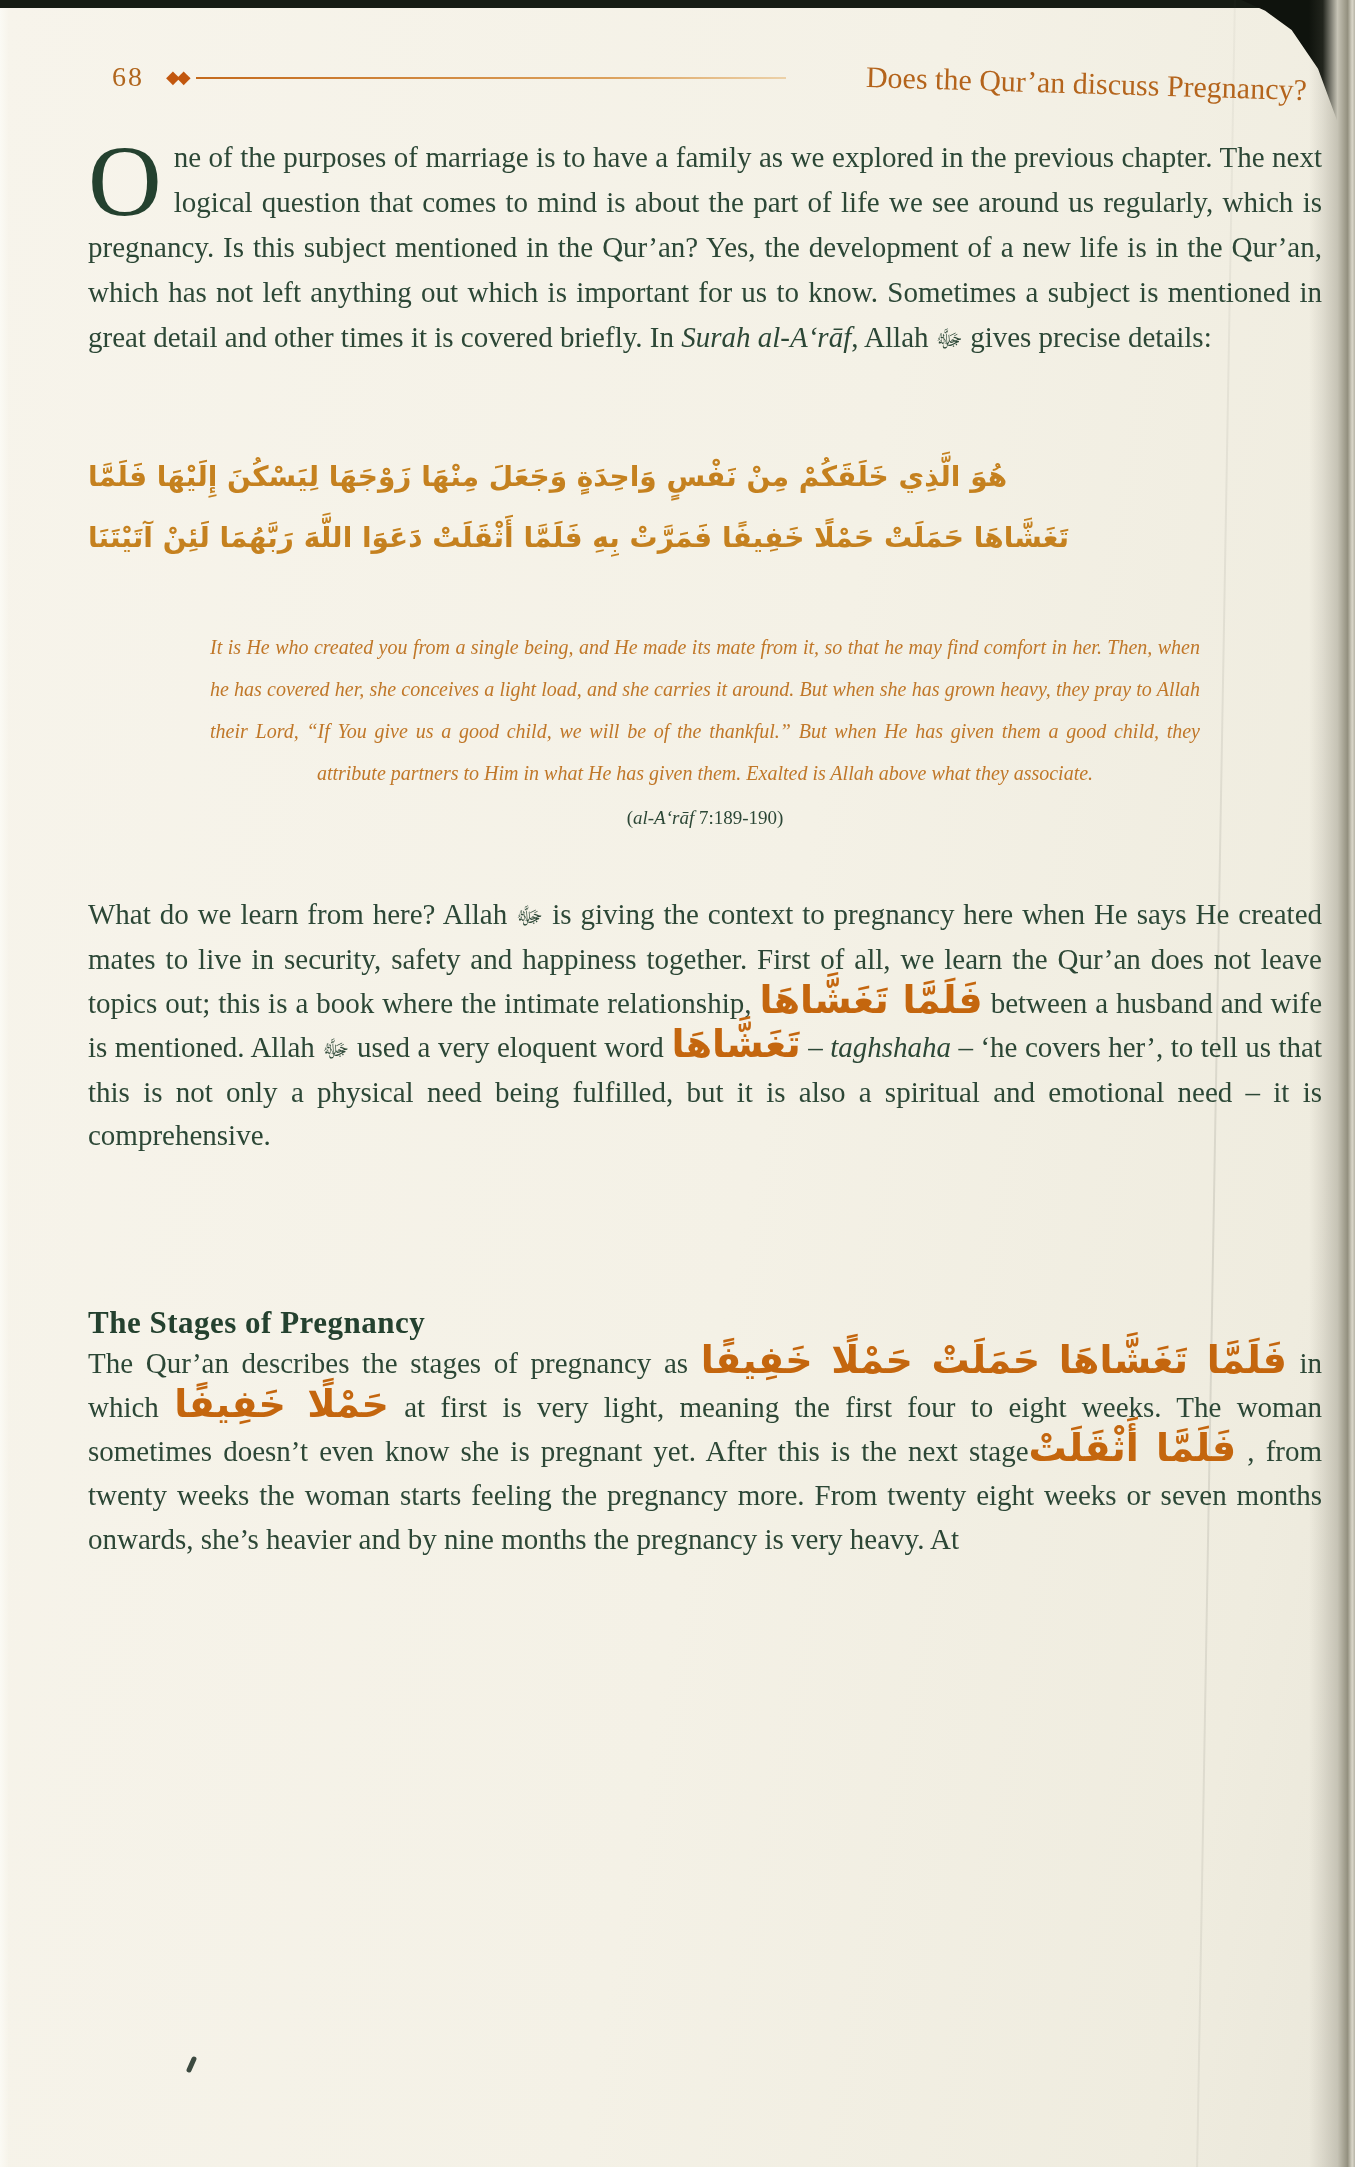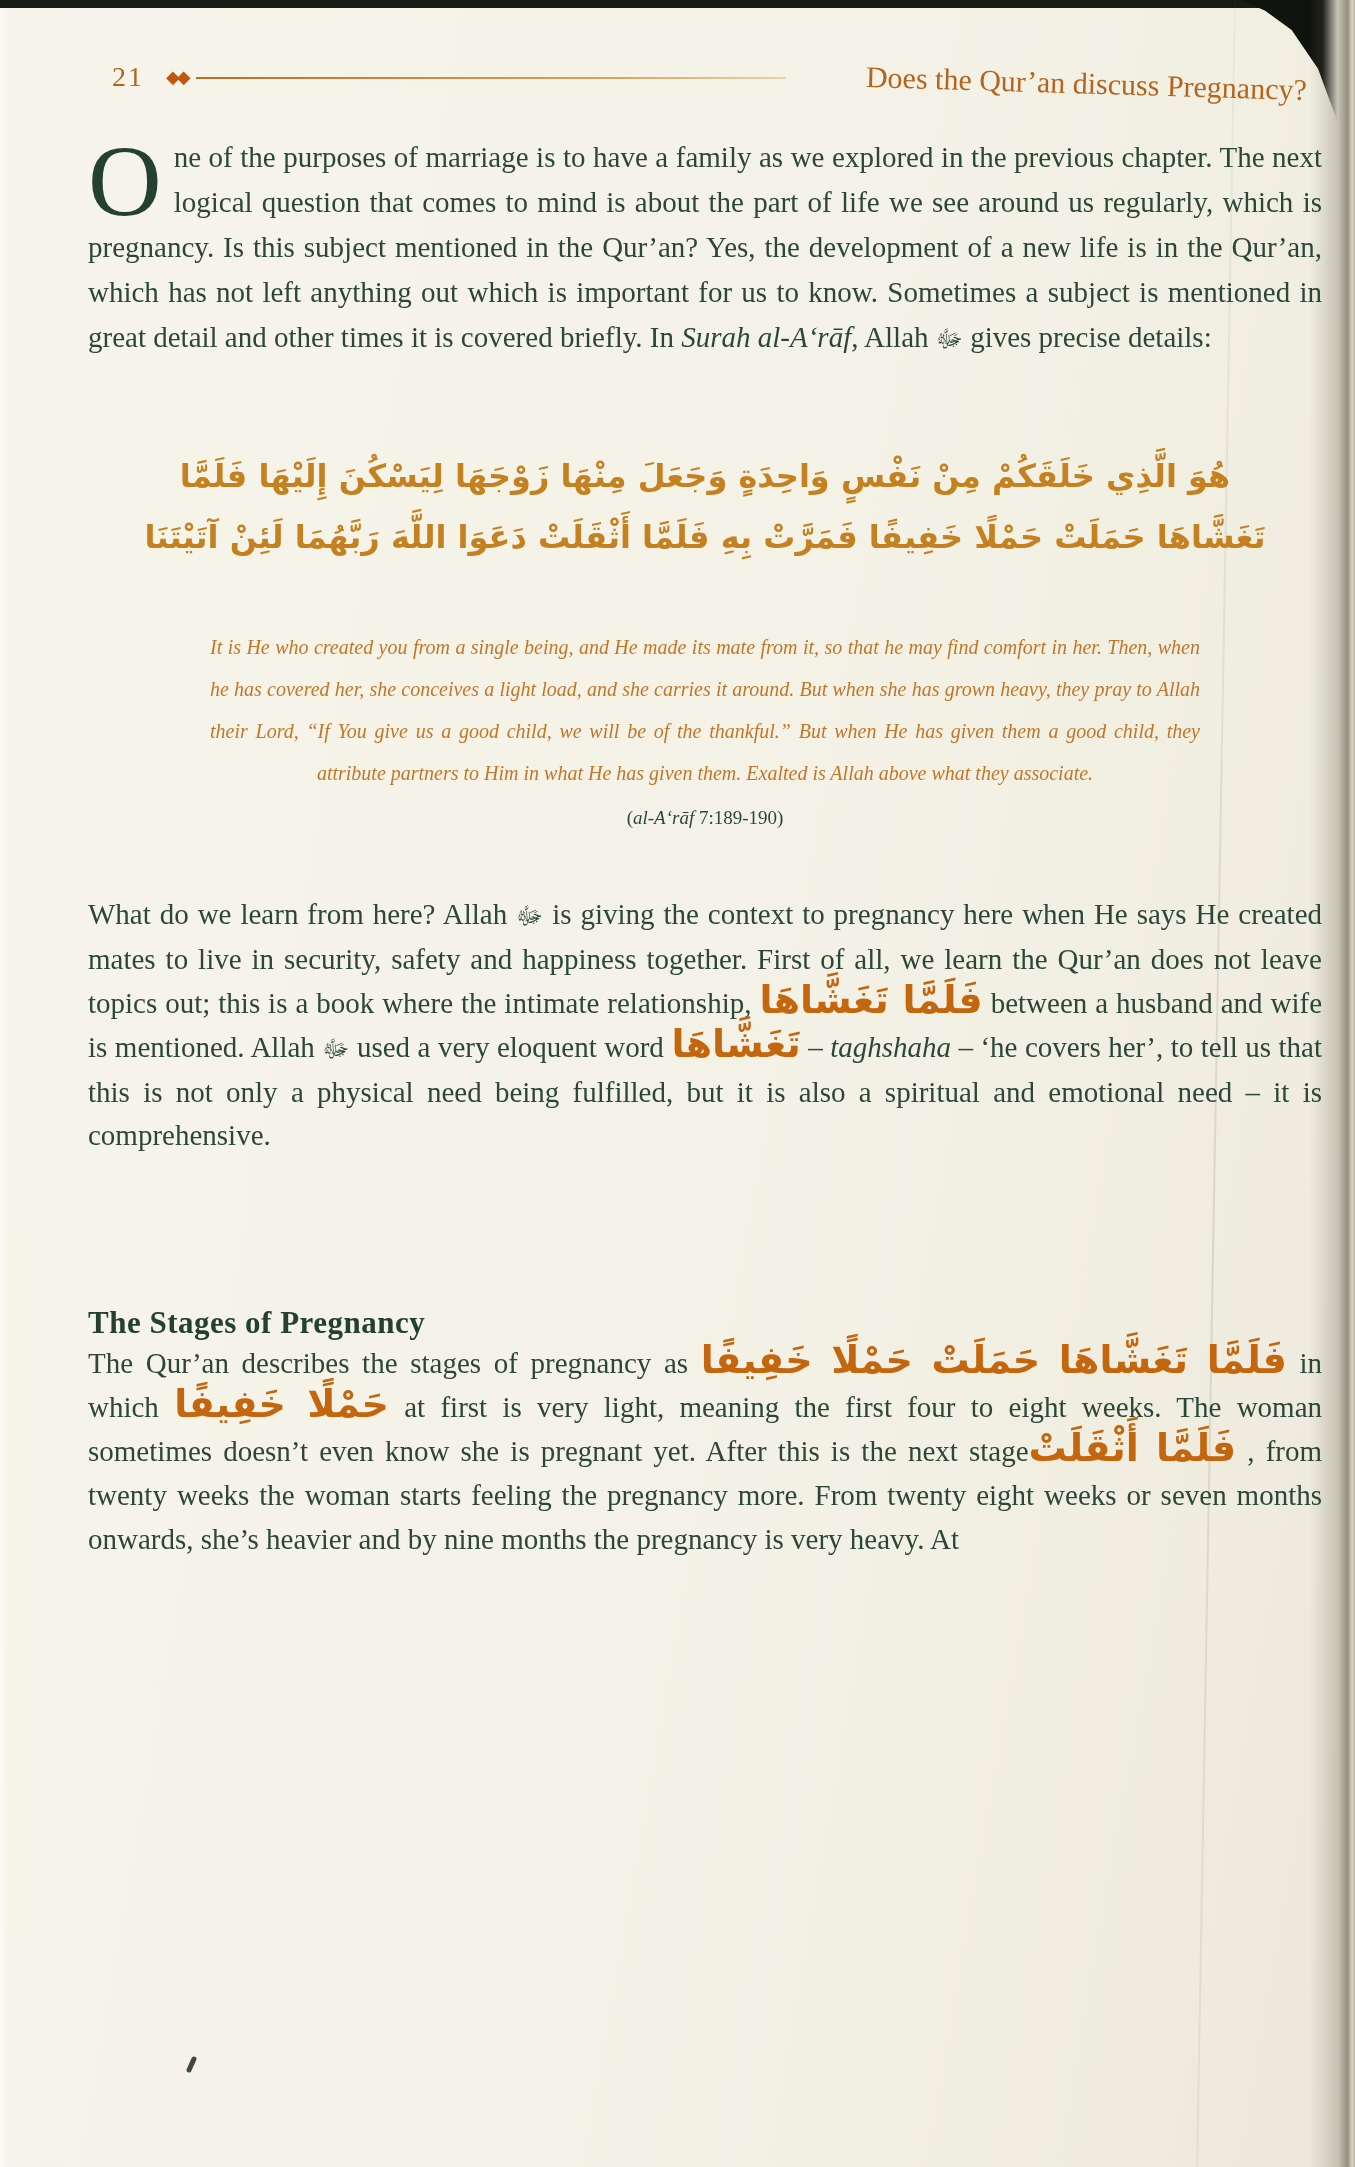--- a/index.html
+++ b/index.html
@@ -103,24 +103,24 @@
     direction: rtl; unicode-bidi: isolate;
     font-weight: bold;
     font-size: 38px; line-height: 1;
     color: #c4660e;
   }
 
   
   .verse-arabic {
     margin-top: 84px;
     direction: rtl;
-    text-align: center;
+    text-align: left;
     font-family: "DejaVu Sans", sans-serif;
     font-weight: bold;
-    font-size: 32px; line-height: 61px;
+    font-size: 28px; line-height: 61px;
     color: #c5811f;
   }
   .verse-arabic .ar-line { white-space: nowrap; }
 
   .translation {
     margin: 58px 122px 0 122px;
     font-style: italic;
     font-size: 20px; line-height: 42px;
     color: #c07728;
     text-align: justify;
@@ -146,21 +146,21 @@
 
 <div class="page">
 
   <div class="top-strip"></div>
   <div class="corner-dark"></div>
   <div class="page-edge"></div>
   <div class="crease"></div>
   <div class="left-sliver"></div>
 
   <div class="header">
-    <span class="pagenum">21</span>
+    <span class="pagenum">68</span>
     <span class="diamonds">◆◆</span>
     <span class="header-rule"></span>
     <span class="header-title">Does the Qur’an discuss Pregnancy?</span>
   </div>
 
   <div class="content">
 
     <p class="body p1"><span class="dropcap">O</span><span><span>ne of the purposes of marriage is to have a family as we explored in the previous chapter. The next logical question that comes to mind is about the part of life we see around us regularly, which is pregnancy. Is this subject mentioned in the Qur’an? Yes, the development of a new life is in the Qur’an, which has not left anything out which is important for us to know. Sometimes a subject is mentioned in great detail and other times it is covered briefly. In </span><span class="it">Surah al-A‘rāf</span><span>, Allah </span><span class="hon">ﷻ</span><span> gives precise details:</span></span></p>
 
     <div class="verse-arabic">

